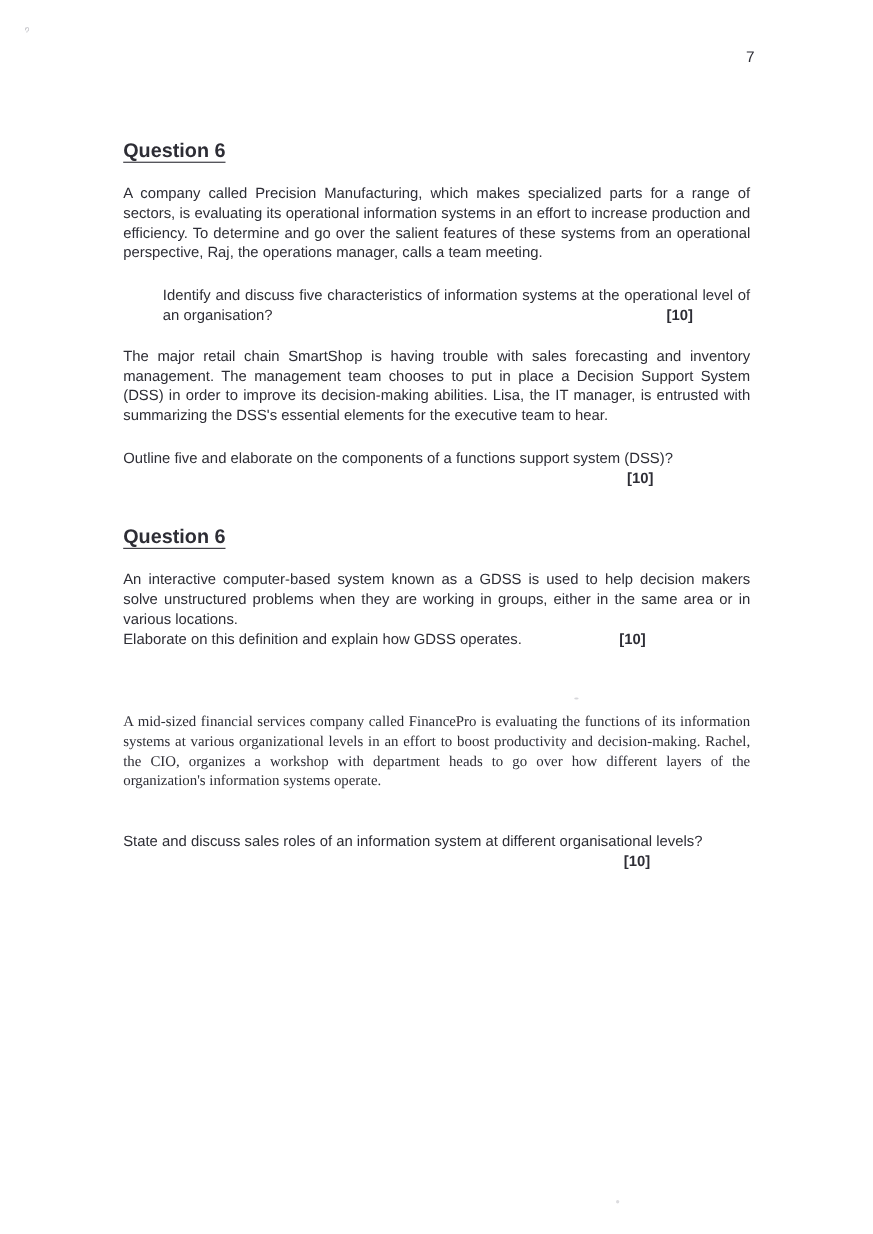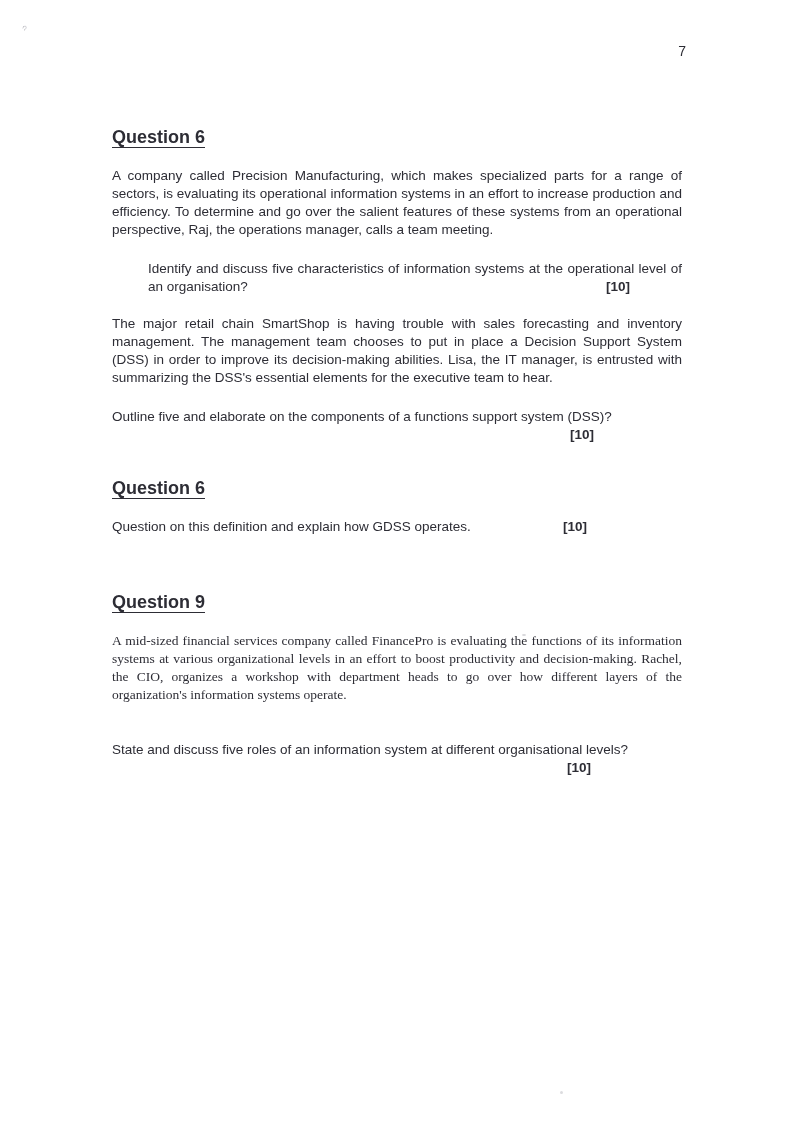--- a/index.html
+++ b/index.html
@@ -125,31 +125,31 @@
       <div class="prompt-wrap">
         <span>Outline five and elaborate on the components of a functions support system (DSS)?</span>
       </div>
       <div class="marks-line" style="padding-left:458px;">
         <span class="marks">[10]</span>
       </div>
     </section>
 
     <section class="sec-q8">
       <h2 class="qheading"><span class="u">Question 6</span></h2>
+      <p class="qbody">An interactive computer-based system known as a GDSS is used to help decision makers solve unstructured problems when they are working in groups, either in the same area or in various locations.</p>
       <div class="prompt-wrap">
-        <span>Question on this definition and explain how GDSS operates.</span>
+        <span>Elaborate on this definition and explain how GDSS operates.</span>
         <span class="marks marks-abs" style="left:451px;">[10]</span>
       </div>
     </section>
 
     <section class="sec-q9">
-      <h2 class="qheading"><span class="u">Question 9</span></h2>
       <p class="qbody">A mid-sized financial services company called FinancePro is evaluating the functions of its information systems at various organizational levels in an effort to boost productivity and decision-making. Rachel, the CIO, organizes a workshop with department heads to go over how different layers of the organization's information systems operate.</p>
       <div class="prompt-wrap">
-        <span>State and discuss five roles of an information system at different organisational levels?</span>
+        <span>State and discuss sales roles of an information system at different organisational levels?</span>
       </div>
       <div class="marks-line" style="padding-left:455px;">
         <span class="marks">[10]</span>
       </div>
     </section>
 
   </div>
 
   <span class="artifact-mid"></span>
   <span class="artifact-bottom"></span>

